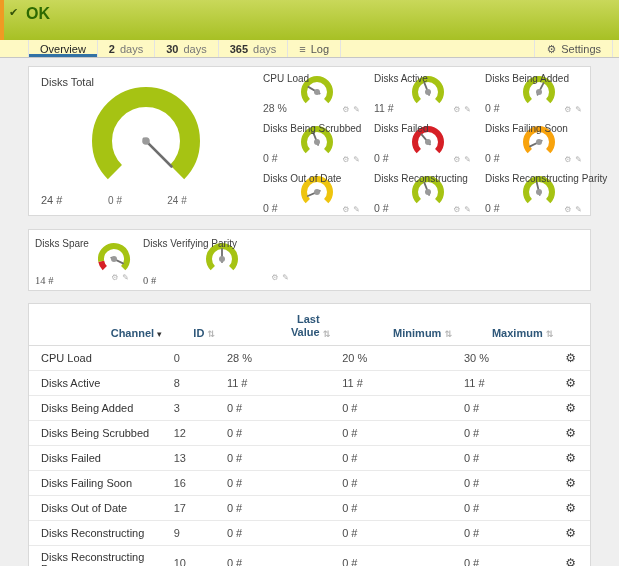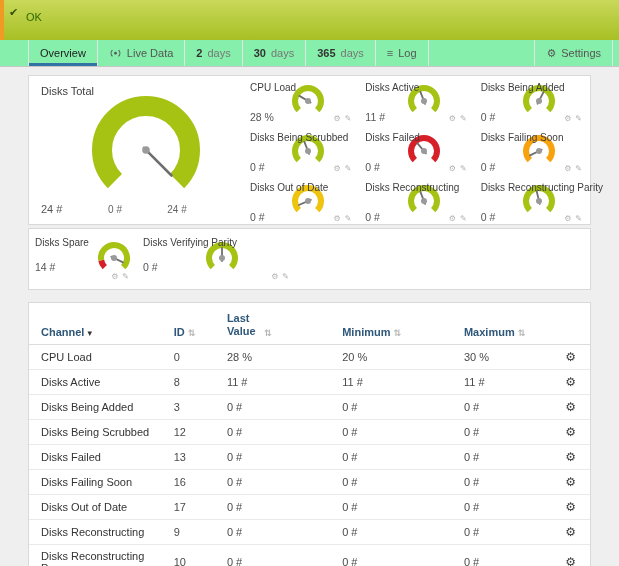--- a/index.html
+++ b/index.html
@@ -7,67 +7,67 @@
 
   
   .hdr{height:40px;background:linear-gradient(#c9d85a,#a7c024);position:relative;padding:4px 8px 0 26px;box-sizing:border-box;}
   .stripe{position:absolute;left:0;top:0;width:4px;height:40px;background:#f09a23;}
   .check{position:absolute;left:9px;top:6px;color:#35530a;font-size:11px;font-weight:bold;}
   .line1{display:flex;align-items:center;gap:5px;font-size:13px;line-height:16px;}
   .sensor-type{font-style:italic;color:#3c4d0d;}
   .sensor-title{font-weight:bold;color:#17200a;white-space:nowrap;}
   .flag{font-size:9px;color:#50601a;margin-left:2px;}
   .stars{font-size:10px;color:#2c2c2c;letter-spacing:1px;margin-left:6px;cursor:pointer;}
-  .line2{font-size:11px;font-weight:normal;color:#2d6a02;margin-top:7px;}
+  .line2{font-size:16px;font-weight:bold;color:#2d6a02;margin-top:1px;}
 
   
-  .tabs{display:flex;background:#86efac;height:27px;border-bottom:1px solid #c6c6c6;font-size:11px;color:#555;padding-left:28px;box-sizing:border-box;align-items:stretch;}
+  .tabs{display:flex;background:#fef9c3;height:18px;border-bottom:1px solid #c6c6c6;font-size:11px;color:#555;padding-left:28px;box-sizing:border-box;align-items:stretch;}
   .tab{display:flex;align-items:center;gap:5px;padding:0 11px;border-right:1px solid #e3e3e3;cursor:pointer;white-space:nowrap;}
   .tab:first-child{border-left:1px solid #e3e3e3;}
   .tab.active{box-shadow:inset 0 -3px 0 #3272a5;color:#222;}
   .tab b{color:#333;}
   .tab .word{color:#777;}
   .tic svg{display:block;}
   .txtic{font-size:11px;color:#5a5a5a;line-height:1;}
   .pushr{margin-left:auto;border-left:1px solid #e3e3e3;margin-right:6px;}
 
   
   .content{padding:8px 28px 0 28px;}
   .panel{background:#fff;border:1px solid #d9d9d9;box-sizing:border-box;}
-  .gpanel{height:150px;display:flex;position:relative;}
+  .gpanel{height:150px;display:flex;position:relative;gap:13px;}
   .big-cell{width:215px;flex:none;position:relative;}
   .gtitle{font-size:10px;color:#3d3d3d;white-space:nowrap;}
   .big-cell .gtitle{position:absolute;left:12px;top:9px;font-size:11px;}
   .bigsvg{position:absolute;left:42px;top:14px;}
   .gval{font-size:10.5px;color:#555;}
   .big-cell .gval{position:absolute;left:12px;bottom:9px;font-size:11px;}
   .scale{position:absolute;bottom:9px;font-size:10px;color:#666;transform:translateX(-50%);}
   .scale.s0{left:86px;}
   .scale.s1{left:148px;}
 
   .small-grid{flex:1;display:grid;grid-template-columns:repeat(3,1fr);grid-template-rows:repeat(3,50px);}
   .gcell{position:relative;}
   .gcell .gtitle{position:absolute;left:6px;top:6px;z-index:2;}
   .gsvg{position:absolute;right:22px;top:6px;}
   .gcell .gval{position:absolute;left:6px;bottom:3px;}
   .gicons{position:absolute;right:8px;bottom:3px;font-size:8px;color:#b3b3b3;display:flex;gap:4px;}
   .gicons span{cursor:pointer;}
 
-  .spanel{margin-top:3px;height:62px;display:flex;}
+  .spanel{margin-top:13px;height:62px;display:flex;}
   .spanel .gcell{width:108px;height:60px;flex:none;}
   .spanel .gcell.second{width:160px;}
   .spanel .gsvg{left:56px;right:auto;top:10px;}
   .spanel .gtitle{top:8px;}
-  .spanel .gval{bottom:16px;}
+  .spanel .gval{bottom:4px;font-family:Liberation Serif, serif;}
   .spanel .gicons{bottom:8px;}
 
   
   .tpanel{margin-top:12px;}
   table{width:100%;border-collapse:collapse;font-size:11px;}
-  th{color:#2e5779;font-weight:bold;text-align:left;padding:9px 4px 6px 8px;border-bottom:1px solid #dcdcdc;vertical-align:bottom;cursor:pointer;}
+  th{color:#2e5779;font-weight:bold;text-align:right;padding:9px 4px 6px 8px;border-bottom:1px solid #dcdcdc;vertical-align:bottom;cursor:pointer;}
   th:first-child{padding-left:12px;width:132px;}
   th.c-id{width:46px;}
   th.c-last{width:120px;}
   th.c-min{width:122px;margin-left:46px;}
   th.c-max{width:96px;}
   th.c-gear{width:auto;}
   .lblnarrow{display:inline-block;width:34px;line-height:1.2;vertical-align:bottom;}
   .sortd{color:#333;font-size:9px;margin-left:3px;}
   .sorts{color:#b5b5b5;font-size:9px;margin-left:3px;}
   td{padding:5px 4px;border-bottom:1px solid #e9e9e9;color:#4a4a4a;padding-left:8px;}
@@ -84,29 +84,20 @@
     <div class="stripe"></div>
     <span class="check">✔</span>
     <div class="line2">
       <span>OK</span>
     </div>
   </header>
 
   <nav class="tabs" id="tabBar">
       <div class="tab active">
         <span>Overview</span>
-      </div>
-      <div class="tab">
-        <span class="tic">
-          <svg width="13" height="11" viewBox="0 0 13 11">
-            <path d="M3.4 2.1a4.4 4.4 0 0 0 0 6.2M9.6 2.1a4.4 4.4 0 0 1 0 6.2" fill="none" stroke="#5a5a5a" stroke-width="1.1"></path>
-            <circle cx="6.5" cy="5.2" r="1.4" fill="#5a5a5a"></circle>
-          </svg>
-        </span>
-        <span>Live Data</span>
       </div>
       <div class="tab">
         <b>2</b>
         <span class="word">days</span>
       </div>
       <div class="tab">
         <b>30</b>
         <span class="word">days</span>
       </div>
       <div class="tab">

